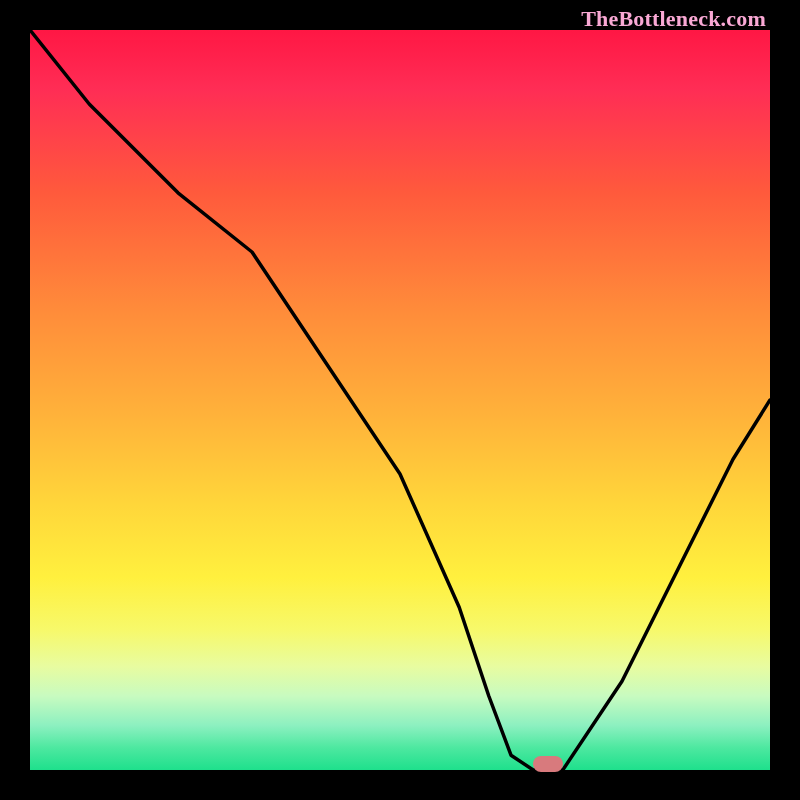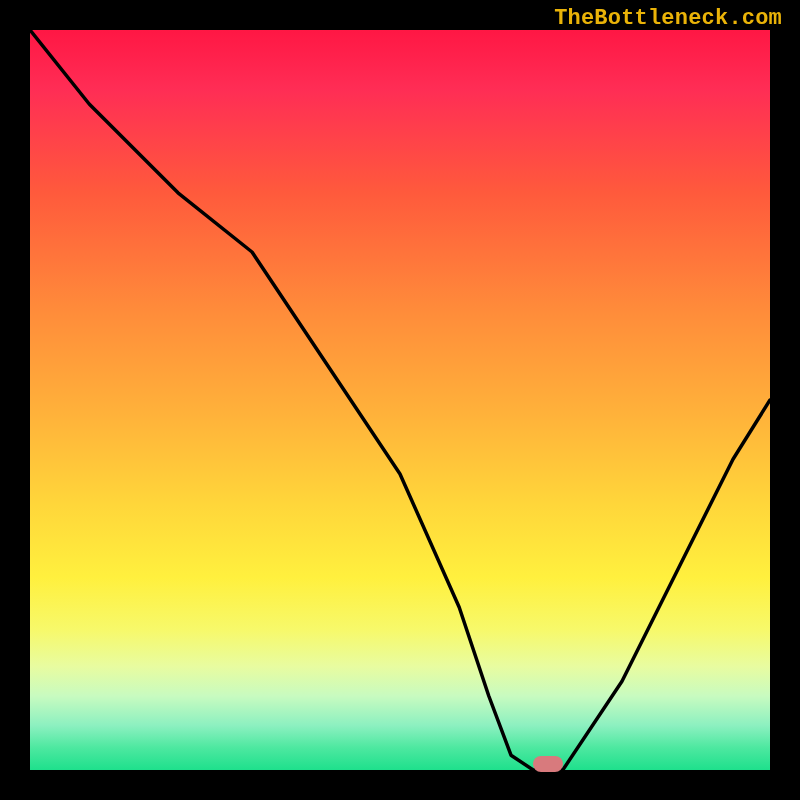--- a/index.html
+++ b/index.html
@@ -28,25 +28,25 @@
       #e8fca0 86%,
       #c8fbc0 90%,
       #8cf0c0 94%,
       #4de8a0 97%,
       #1ee08c 100%
     );
   }
   .watermark {
     position: absolute;
     top: 6px;
-    right: 18px;
-    font-family: Liberation Mono, monospace;
+    right: 34px;
+    font-family: Liberation Serif, serif;
     font-size: 22px;
     font-weight: 600;
-    color: #eab308;
+    color: #f9a8d4;
     letter-spacing: 0.2px;
   }
   svg.curve {
     position: absolute;
     left: 0;
     top: 0;
     width: 740px;
     height: 740px;
   }
   .marker {

